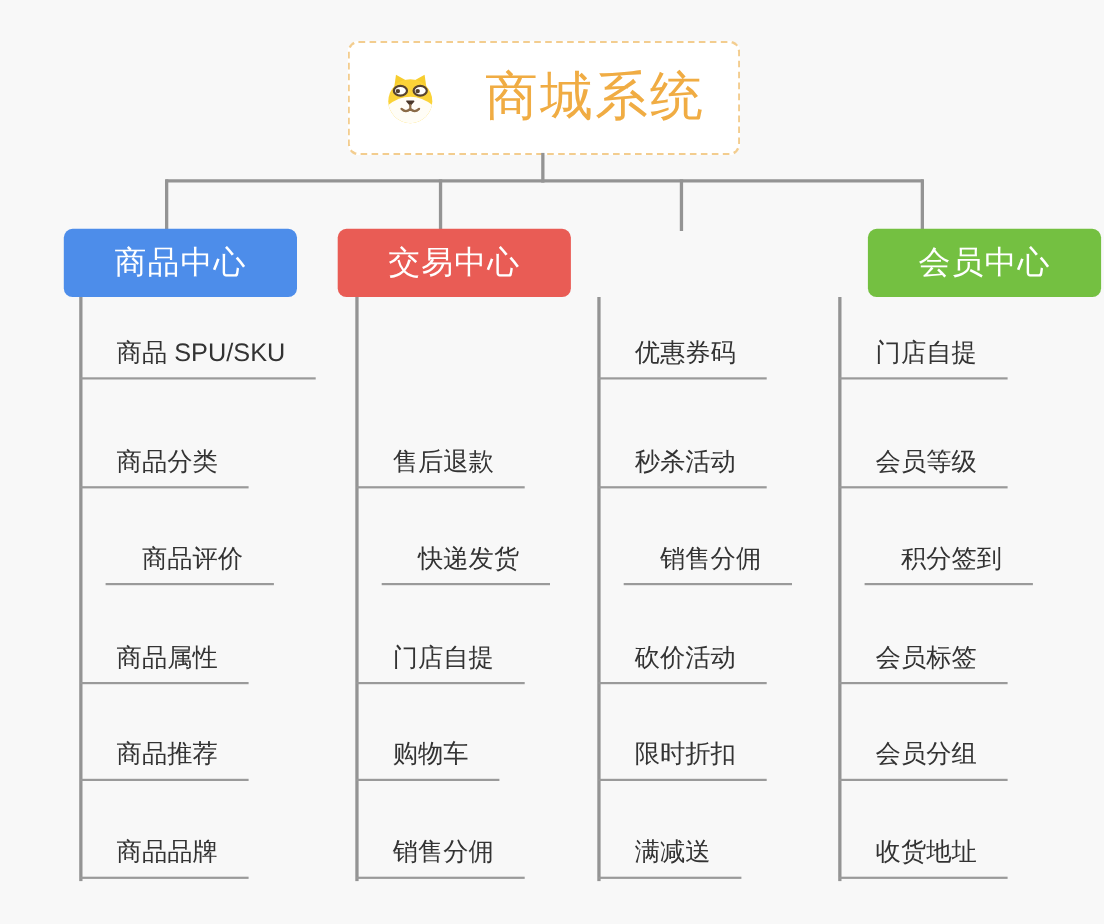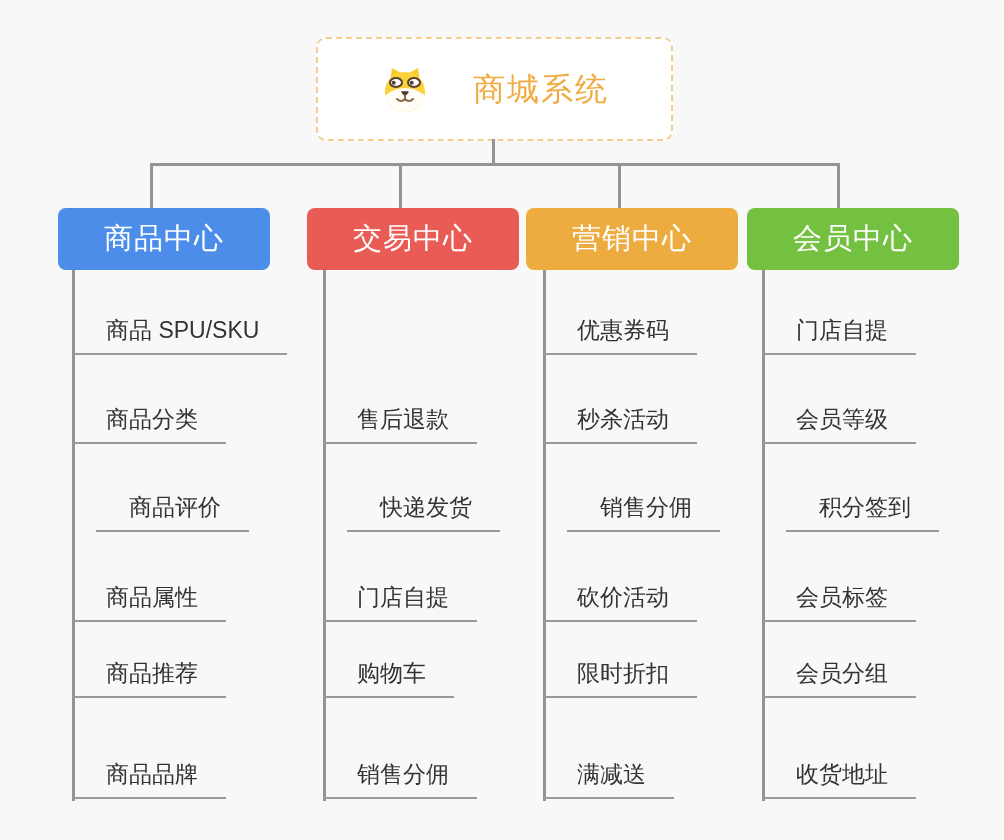--- a/index.html
+++ b/index.html
@@ -9,54 +9,54 @@
   .canvas { position: relative; width: 1004px; height: 840px; background: #f8f8f8; overflow: hidden; }
 
   
   .root-node {
     position: absolute; left: 316px; top: 37px; width: 357px; height: 104px;
     background: #ffffff; border: 2px dashed #f3cd8f; border-radius: 10px;
     display: flex; align-items: center; justify-content: center; gap: 13px;
     cursor: pointer;
   }
   .root-icon { display: inline-flex; width: 50px; height: 48px; }
-  .root-title { font-size: 32px; font-weight: 500; letter-spacing: 2px; line-height: 1; margin-left: 30px; }
+  .root-title { font-size: 48px; font-weight: 500; letter-spacing: 2px; line-height: 1; margin-left: 30px; }
 
   
   .conn { position: absolute; background: #949494; }
   .root-stem { left: 492px; top: 139px; width: 3px; height: 27px; }
   .h-line    { left: 150px; top: 163px; width: 690px; height: 3px; border-radius: 2px; }
   .drop      { top: 163px; width: 3px; height: 47px; }
   .drop.d0 { left: 150px; } .drop.d1 { left: 399px; }
   .drop.d2 { left: 618px; } .drop.d3 { left: 837px; }
 
   
   .branch-box {
     position: absolute; top: 208px; width: 212px; height: 62px;
     border-radius: 8px; color: #ffffff; font-size: 29px; letter-spacing: 1px;
     display: flex; align-items: center; justify-content: center;
     cursor: pointer;
   }
   .branch-box.c0 { left: 58px; }  .branch-box.c1 { left: 307px; font-family: Liberation Mono, monospace; }
-  .branch-box.c2 { left: 526px; } .branch-box.c3 { left: 747px; }
+  .branch-box.c2 { left: 526px; } .branch-box.c3 { left: 789px; }
 
   
   .column { position: absolute; top: 270px; width: 230px; height: 531px; }
   .column.c0 { left: 72px; }  .column.c1 { left: 323px; }
   .column.c2 { left: 543px; text-align: center; } .column.c3 { left: 762px; }
   .vline { position: absolute; left: 0; top: 0; width: 3px; height: 531px; background: #949494; }
 
   .item {
     position: absolute; left: 1px; white-space: nowrap;
     font-size: 23px; line-height: 1.2; color: #333333;
     padding: 0 28px 8px 33px; border-bottom: 2px solid #9a9a9a;
     cursor: pointer;
   }
-  .item.i0 { top: 47px; }  .item.i1 { top: 136px; } .item.i2 { top: 224px; margin-left: 23px; }
-  .item.i3 { top: 314px; } .item.i4 { top: 390px; } .item.i5 { top: 491px; }
+  .item.i0 { top: 37px; }  .item.i1 { top: 136px; } .item.i2 { top: 224px; margin-left: 23px; }
+  .item.i3 { top: 314px; } .item.i4 { top: 402px; } .item.i5 { top: 491px; }
 </style>
 </head>
 <body>
 
 <div class="canvas">
 
   <div class="root-node" style="border-color: rgb(243, 205, 143);">
     <span class="root-icon">
       <svg width="50" height="48" viewBox="0 0 50 48" xmlns="http://www.w3.org/2000/svg">
         <path d="M10 17 L12 3 L23 9 Z" fill="#f7cd2e"></path>
@@ -86,23 +86,20 @@
   <div class="conn drop d0"></div>
   <div class="conn drop d1"></div>
   <div class="conn drop d2"></div>
   <div class="conn drop d3"></div>
 
   <div class="branch-box c0" style="background: rgb(77, 141, 234);">
     <span>商品中心</span>
   </div>
   <div class="branch-box c1" style="background: rgb(233, 92, 85);">
     <span>交易中心</span>
-  </div>
-  <div class="branch-box c2" style="background: rgb(237, 172, 64);">
-    <span>营销中心</span>
   </div>
   <div class="branch-box c3" style="background: rgb(116, 192, 65);">
     <span>会员中心</span>
   </div>
 
   <div class="column c0">
     <div class="vline"></div>
     <div class="item i0">商品 SPU/SKU</div>
     <div class="item i1">商品分类</div>
     <div class="item i2">商品评价</div>

